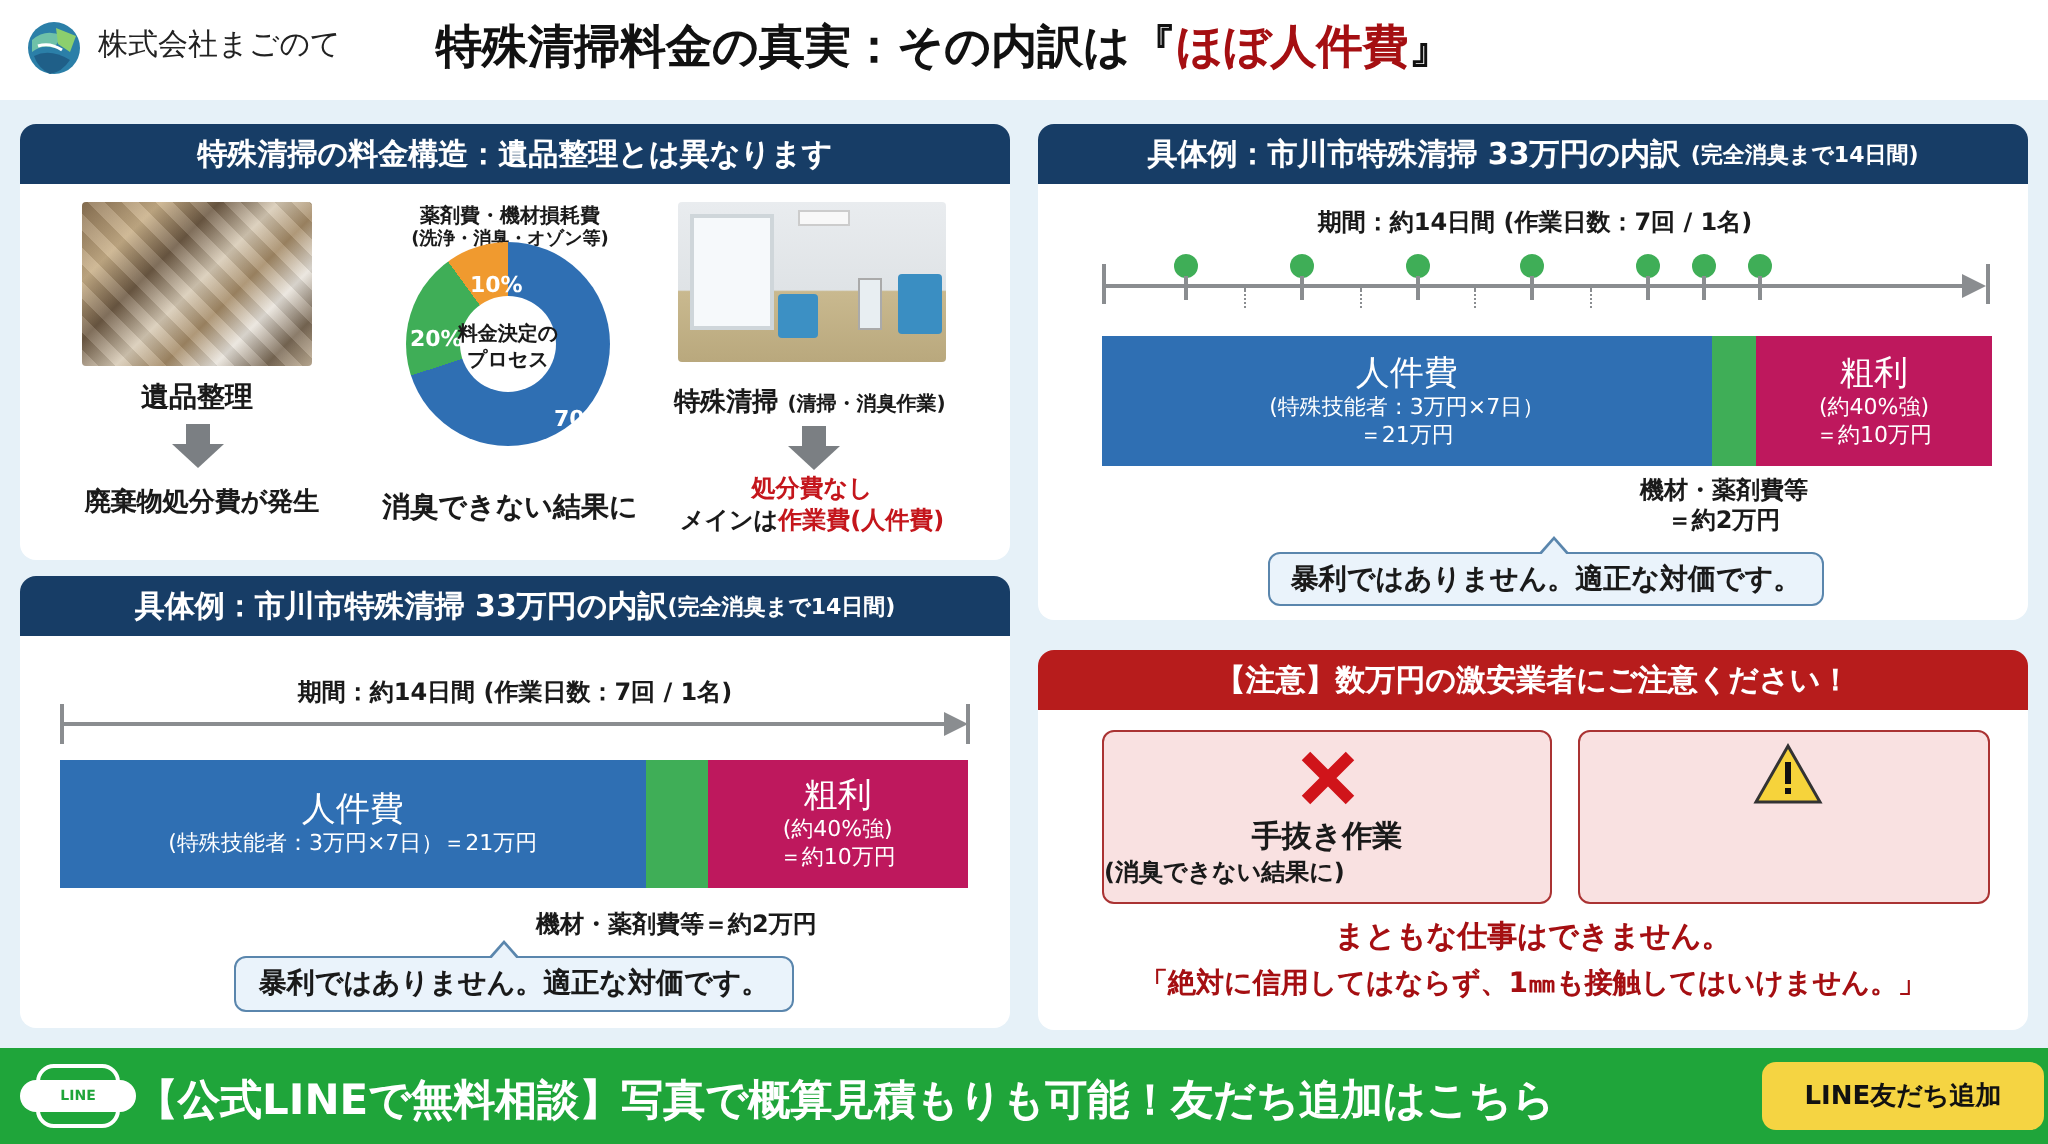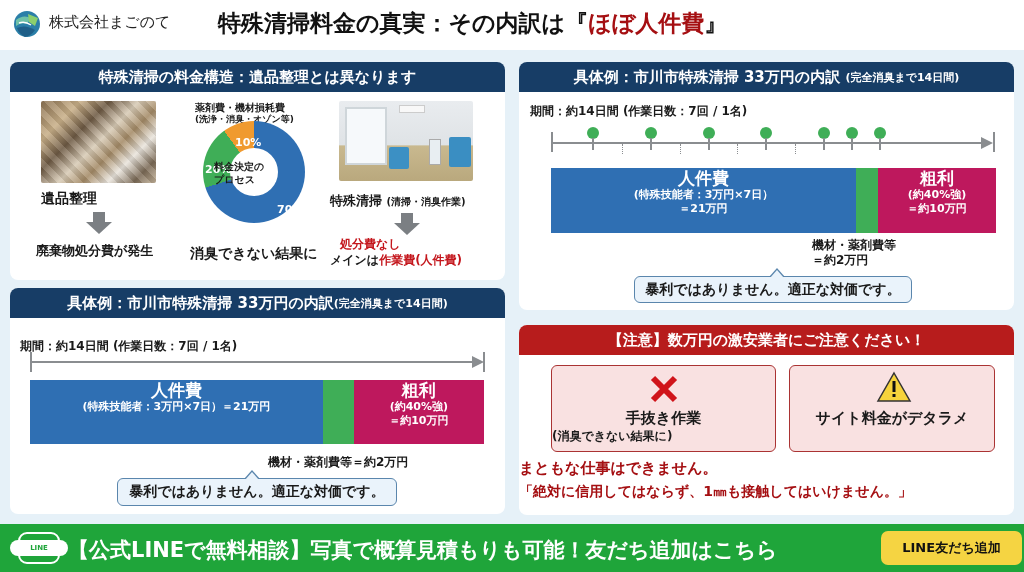--- a/index.html
+++ b/index.html
@@ -15,33 +15,33 @@
 .panel-head small{font-size:11px;font-weight:bold}
 .photo{position:absolute;border-radius:2px;overflow:hidden}
 .junk{background:linear-gradient(135deg,#8c7354 0%,#c9b089 20%,#6e5a44 35%,#d8cbb6 50%,#a48a66 62%,#e9e4dc 75%,#7b6a56 88%,#c4b39a 100%)}
 .junk::after{content:"";position:absolute;inset:0;background:repeating-linear-gradient(45deg,rgba(255,255,255,.12) 0 6px,rgba(0,0,0,.08) 6px 12px)}
 .room{background:linear-gradient(180deg,#e9ecef 0%,#dfe3e6 55%,#c9b98f 56%,#b9a87d 100%)}
 .room .win{position:absolute;left:6px;top:6px;width:42px;height:58px;background:#f6f9fb;border:2px solid #cfd6da}
 .room .m1{position:absolute;left:50px;top:46px;width:20px;height:22px;background:#3c90c4;border-radius:2px}
 .room .m2{position:absolute;left:90px;top:38px;width:12px;height:26px;background:#e8eef2;border:1px solid #aaa}
 .room .m3{position:absolute;left:110px;top:36px;width:22px;height:30px;background:#3a8ec2;border-radius:2px}
 .room .ac{position:absolute;left:60px;top:4px;width:26px;height:8px;background:#f8f8f8;border:1px solid #ccc}
-.lbl{position:absolute;font-weight:bold;white-space:nowrap;text-align:left}
+.lbl{position:absolute;font-weight:bold;white-space:nowrap;text-align:center}
 .down-arrow{position:absolute;width:26px;height:22px}
 .down-arrow::before{content:"";position:absolute;left:7px;top:0;width:12px;height:10px;background:#7b7f83}
 .down-arrow::after{content:"";position:absolute;left:0;top:10px;border-left:13px solid transparent;border-right:13px solid transparent;border-top:12px solid #7b7f83}
 .red{color:#c4161c}
 .donut{position:absolute;left:203px;top:121px;width:102px;height:102px;border-radius:50%;background:conic-gradient(#2f6fb3 0deg 252deg,#3fae57 252deg 324deg,#f09a2f 324deg 360deg)}
 .donut-hole{position:absolute;left:27px;top:27px;width:48px;height:48px;border-radius:50%;background:#fff}
 .pct{position:absolute;color:#fff;font-weight:bold;font-size:11px}
 .timeline{position:absolute;height:2px;background:#8a8d90}
 .tl-cap{position:absolute;width:2px;background:#8a8d90}
 .tl-arrow{position:absolute;width:0;height:0;border-top:6px solid transparent;border-bottom:6px solid transparent;border-left:12px solid #8a8d90}
 .bar{position:absolute;display:flex}
-.seg{height:100%;display:flex;flex-direction:column;align-items:center;justify-content:flex-start;color:#fff;font-weight:bold;text-align:center}
+.seg{height:100%;display:flex;flex-direction:column;align-items:center;justify-content:center;color:#fff;font-weight:normal;text-align:center}
 .seg .big{font-size:17px;line-height:20px}
 .seg .sm{font-size:11px;line-height:14px}
 .labor{background:#2f6fb3}
 .mat{background:#3fae57}
 .profit{background:#be185d}
 .bubble{position:absolute;background:#eaf3fb;border:1px solid #5a86ad;border-radius:6px;font-weight:bold;font-size:14px;display:flex;align-items:center;justify-content:center;white-space:nowrap}
 .bubble::before{content:"";position:absolute;left:var(--tail);top:-9px;border-left:8px solid transparent;border-right:8px solid transparent;border-bottom:9px solid #5a86ad}
 .bubble::after{content:"";position:absolute;left:calc(var(--tail) + 1px);top:-7px;border-left:7px solid transparent;border-right:7px solid transparent;border-bottom:8px solid #eaf3fb}
 .dot{position:absolute;width:12px;height:12px;border-radius:50%;background:#3fae57}
 .tick{position:absolute;width:2px;height:12px;background:#8a8d90}
@@ -185,21 +185,20 @@
     </svg>
   <div class="t1">手抜き作業</div>
   <div class="t2">(消臭できない結果に)</div>
 </div>
 <div class="warn-box" style="left:789px;top:365px;width:206px;height:87px">
   <svg style="position:absolute;left:86px;top:5px" width="36" height="32" viewBox="0 0 36 32">
       <path d="M18 2 L34 30 L2 30 Z" fill="#f6d33b" stroke="#333" stroke-width="1.5"></path>
       <rect x="16.5" y="10" width="3" height="11" fill="#111"></rect>
       <rect x="16.5" y="23" width="3" height="3" fill="#111"></rect>
     </svg>
-  <div class="t1">サイト料金がデタラメ</div>
 </div>
 <div class="lbl" style="left:519px;top:459px;width:495px;font-size:15px;color:#a50f12">まともな仕事はできません。</div>
 <div class="lbl" style="left:519px;top:483px;width:495px;font-size:14px;color:#a50f12">「絶対に信用してはならず、1㎜も接触してはいけません。」</div>
 
 <div class="footer"></div>
 <div class="line-icon">
     <span>LINE</span>
   </div>
 <div class="footer-text">【公式LINEで無料相談】写真で概算見積もりも可能！友だち追加はこちら</div>
 <div class="footer-btn">LINE友だち追加</div>

